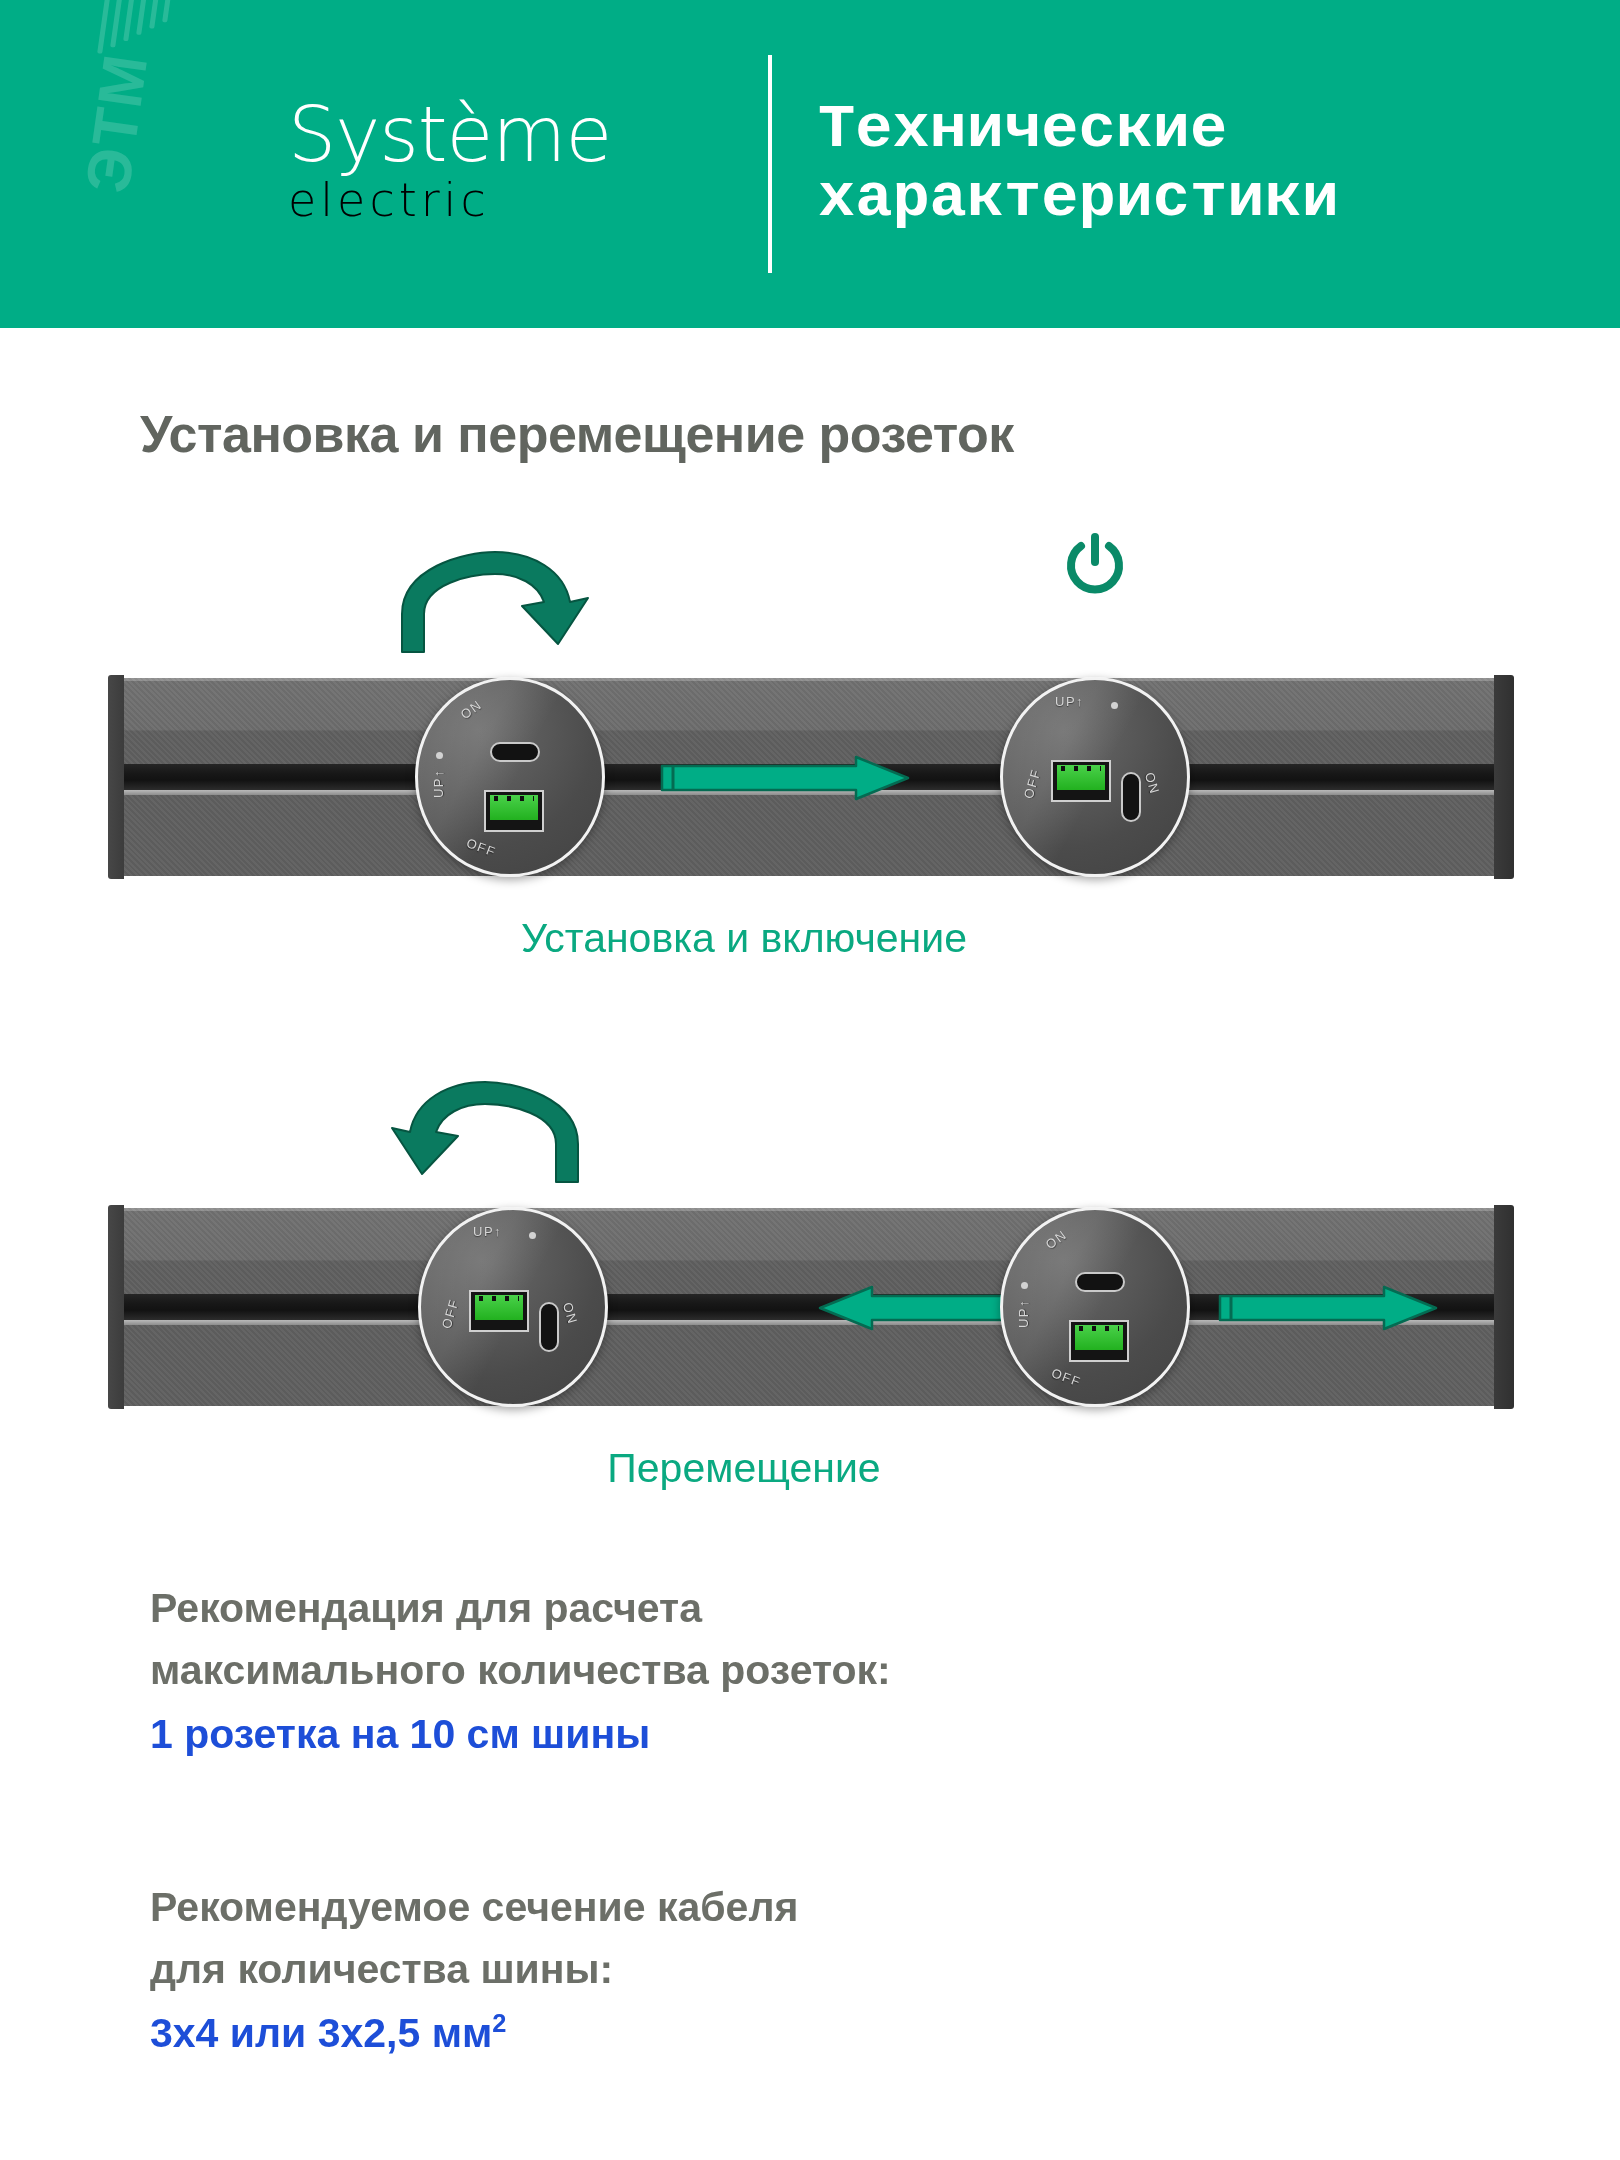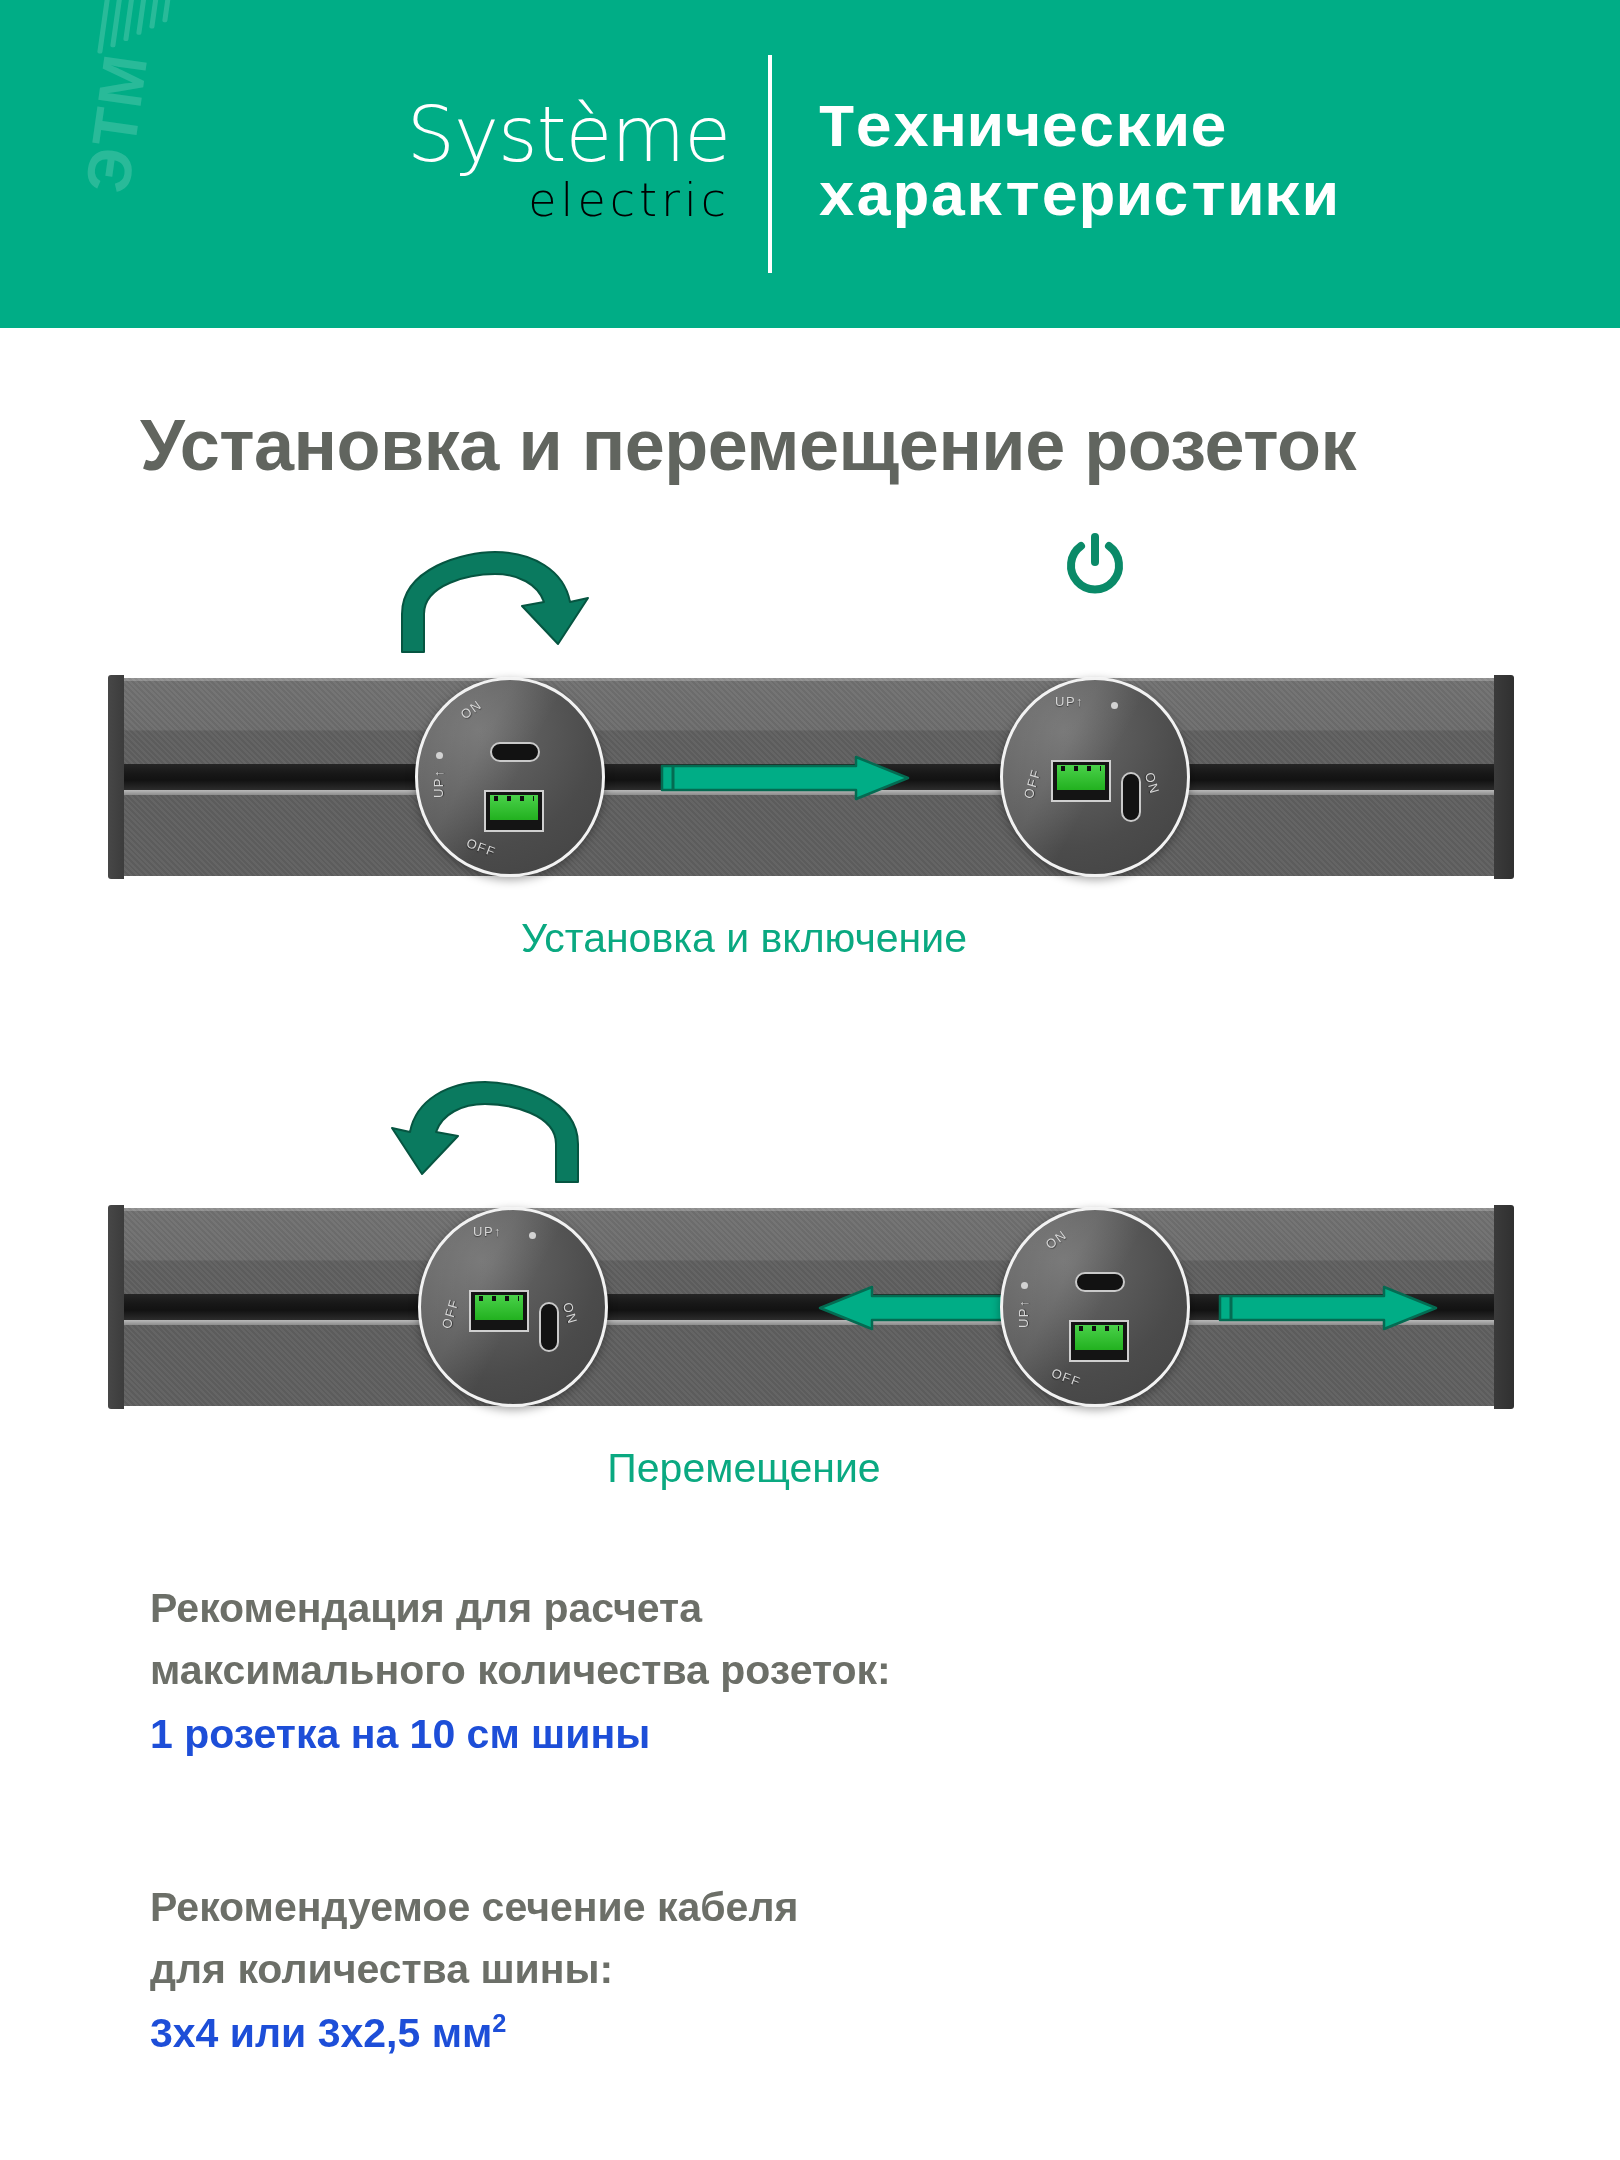--- a/index.html
+++ b/index.html
@@ -32,21 +32,21 @@
     transform:rotate(-40deg);
   }
   .wm-bars{ position:absolute; left:120px; top:10px; width:95px; height:95px; transform:rotate(-40deg); }
   .wm-bars i{ position:absolute; display:block; height:5px; background:#ffffff; border-radius:2px; }
 
   .hdr-inner{
     position:absolute; left:0; top:0; width:1620px; height:328px;
     display:flex; align-items:center; justify-content:center;
   }
   .logo-block{
-    width:480px; text-align:right; padding-right:38px;
+    width:480px; text-align:left; padding-right:38px;
     color:#ffffff;
   }
   .logo-sys{
     font-family:"DejaVu Sans", sans-serif;
     font-size:76px; font-weight:300; line-height:.96;
     letter-spacing:-1px; color:#ffffff;
   }
   .logo-el{
     font-family:"DejaVu Sans", sans-serif;
     font-size:46px; font-weight:300; line-height:1.25;
@@ -57,21 +57,21 @@
   }
   .hdr-title{
     width:560px; padding-left:46px; color:#ffffff;
     font-size:62px; font-weight:700; line-height:1.12;
     font-family:Liberation Mono, monospace;
   }
 
   
   .page-title{
     position:absolute; left:140px; top:404px; width:1340px;
-    font-size:72px; font-weight:700; color:#61655f;
+    font-size:52px; font-weight:700; color:#61655f;
     letter-spacing:-.5px;
     font-family:"Liberation Sans", sans-serif;
   }
 
   
   .diagram{ position:absolute; left:0; width:1620px; }
   .diagram.one{ top:530px; height:470px; }
   .diagram.two{ top:1060px; height:470px; }
 
   .rail{

